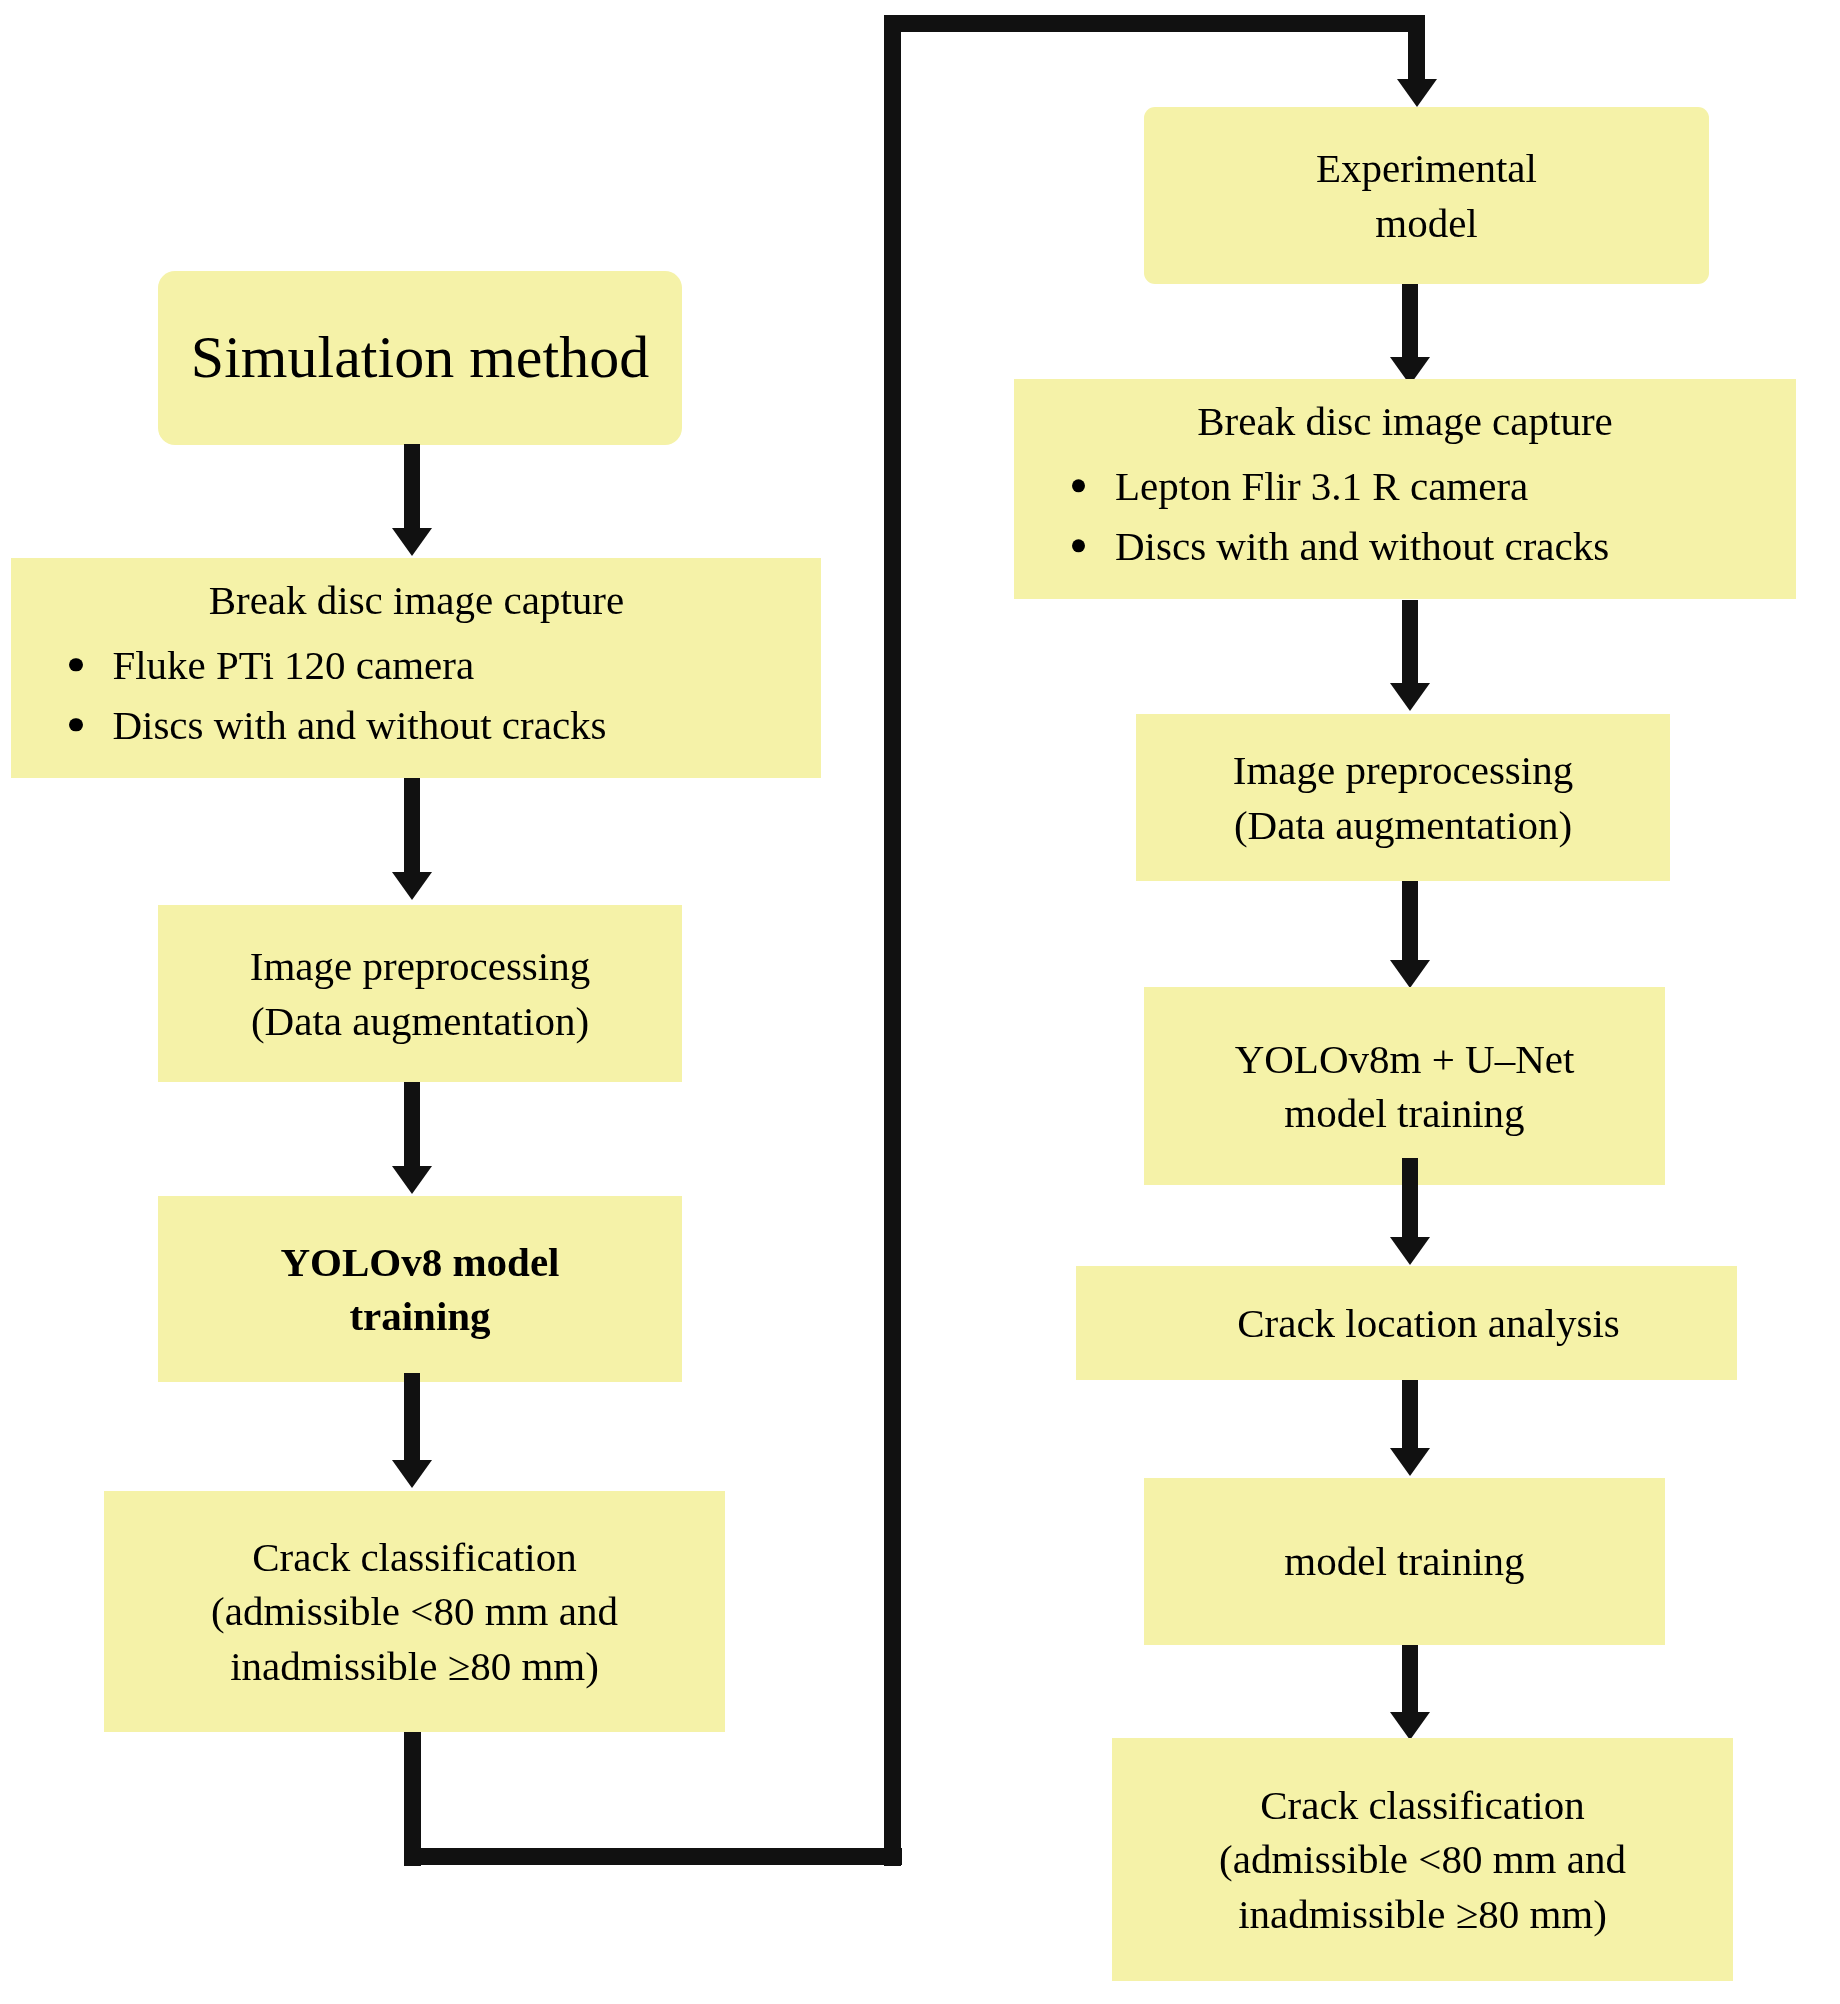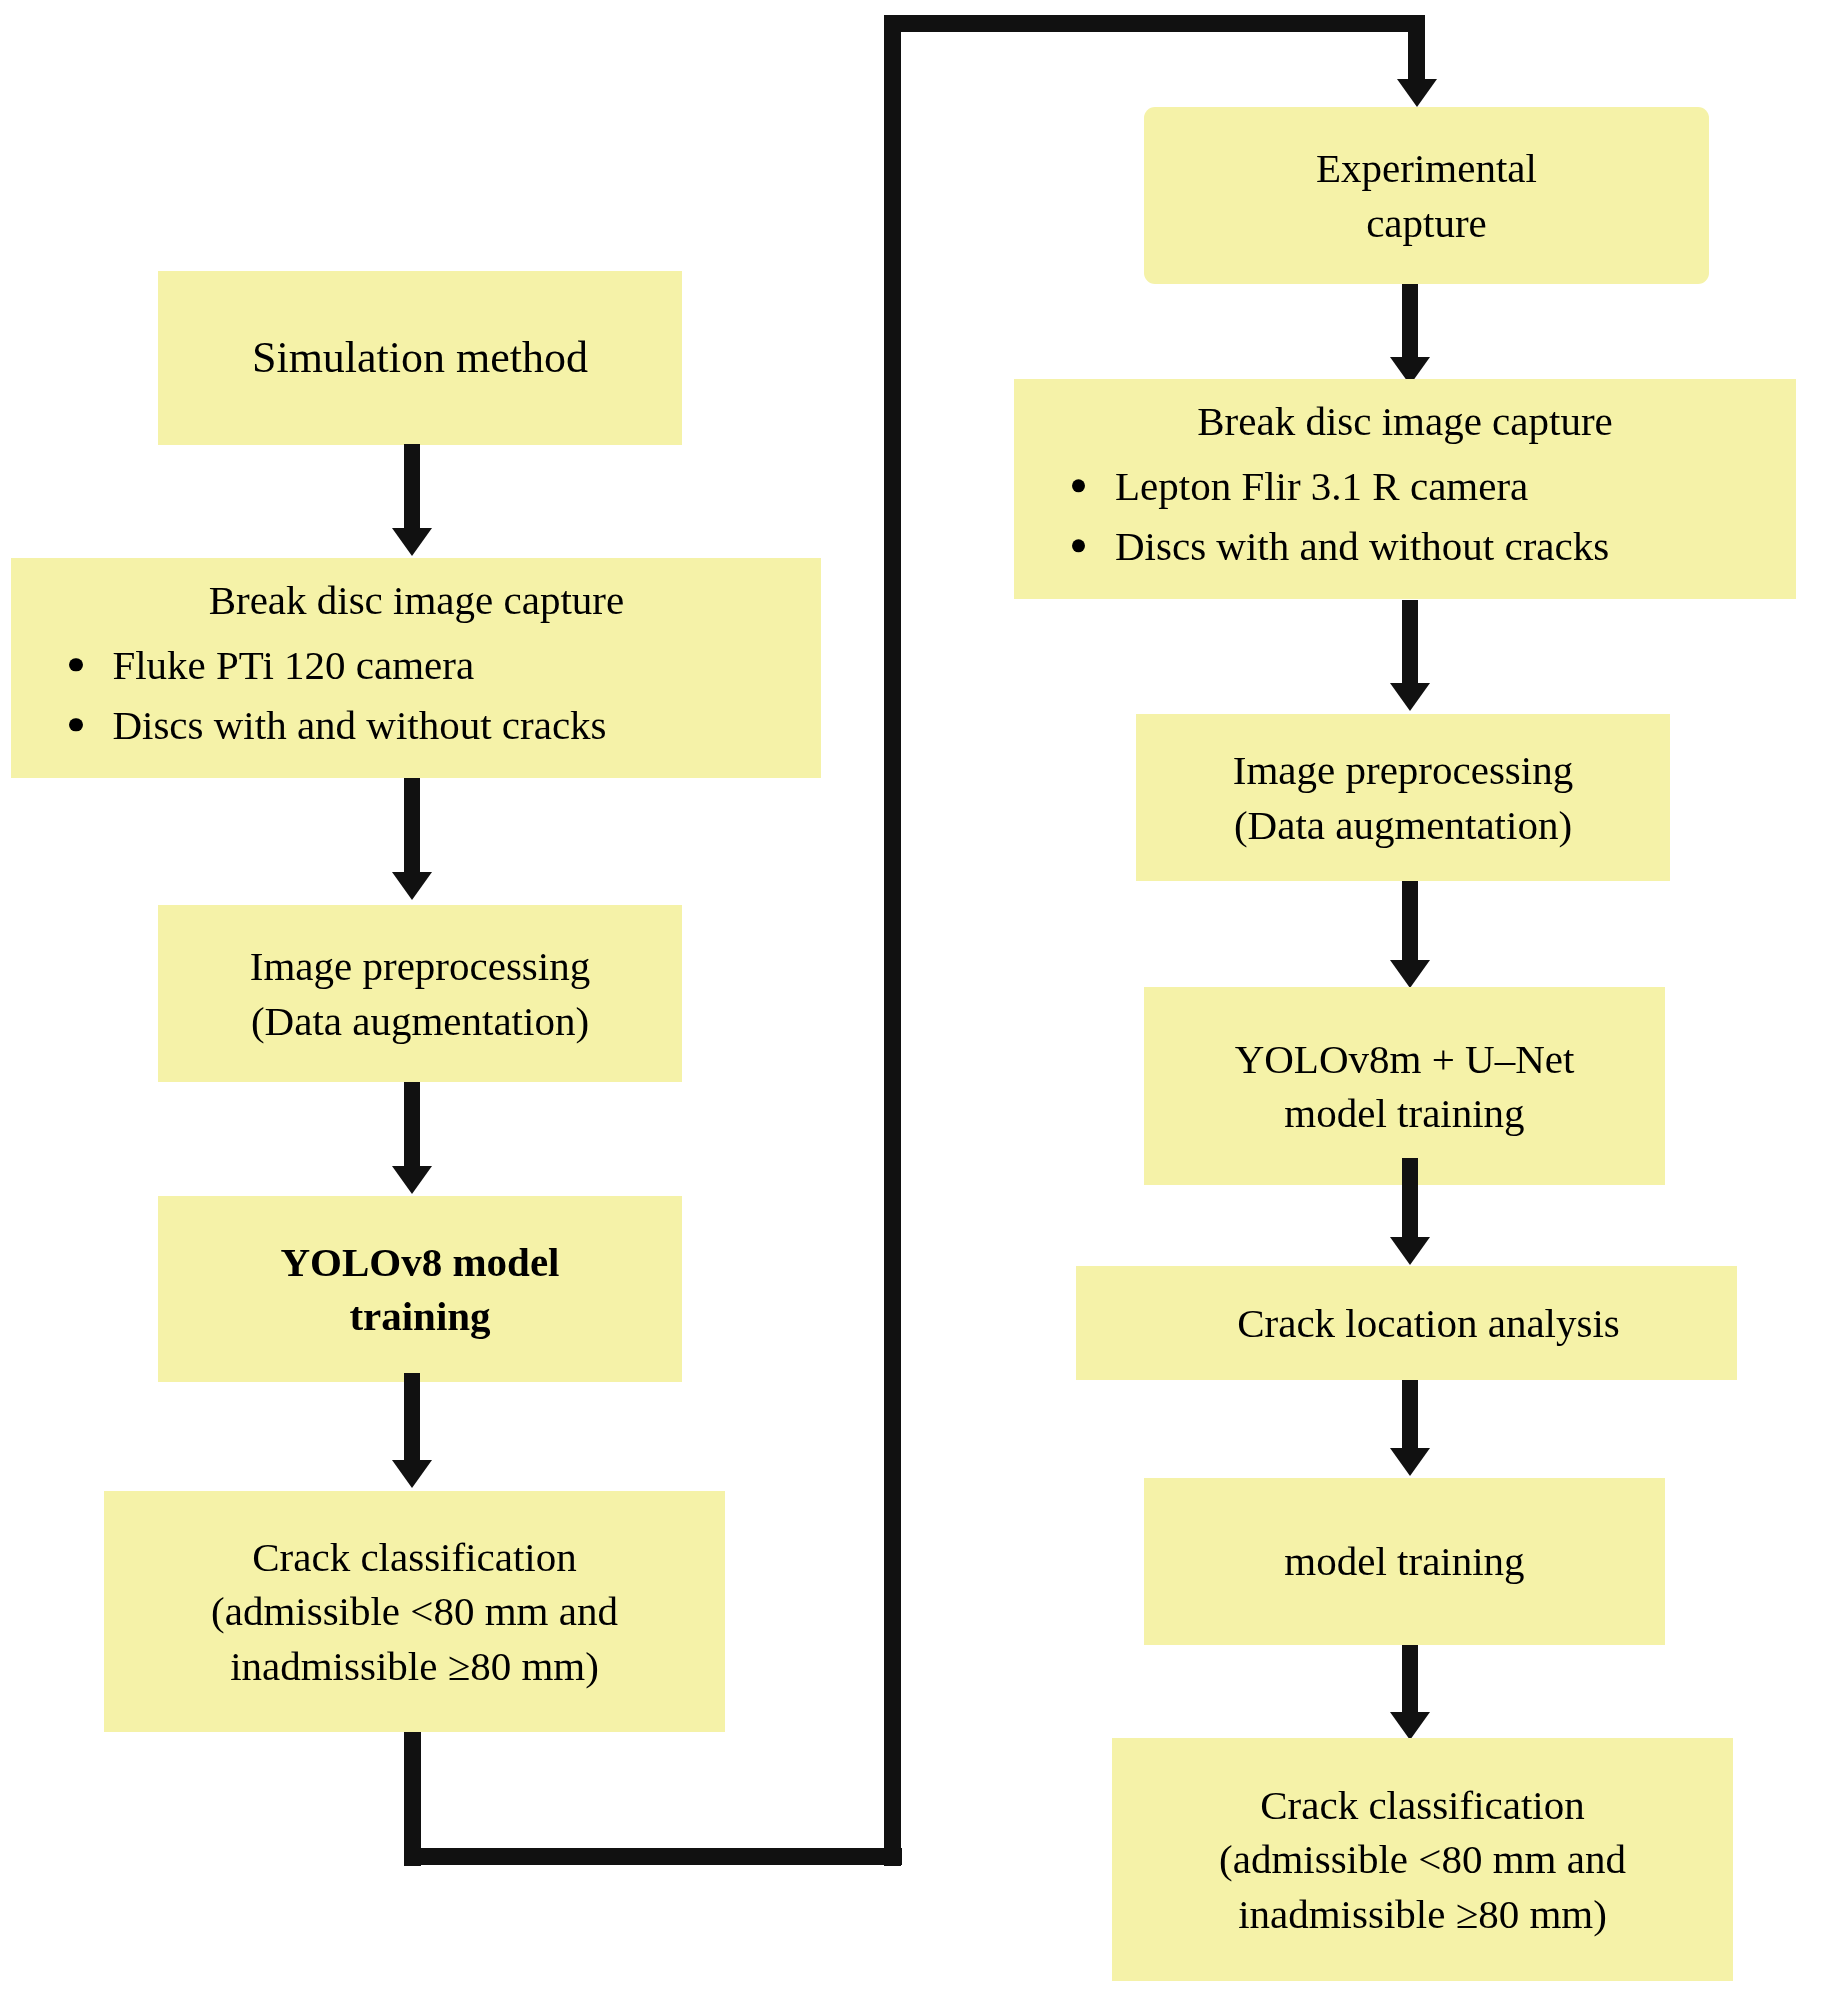--- a/index.html
+++ b/index.html
@@ -81,21 +81,21 @@
     border-left: 20px solid transparent;
     border-right: 20px solid transparent;
     border-top: 28px solid #111111;
   }
 </style>
 </head>
 <body>
 
 <div id="canvas">
 
-  <div class="node" style="left:158px; top:271px; width:524px; height:174px; font-size:44px;">
+  <div class="node" style="left:158px; top:271px; width:524px; height:174px; font-size:60px;border-radius:17px;">
     <span class="line">Simulation method</span>
   </div>
 
   <div class="vline" style="left:404px; top:444px; width:16px; height:87px;"></div>
   <div class="arrowhead" style="left:392px; top:528px;"></div>
 
   <div class="node bulleted" style="left:11.4px; top:558px; width:810px; height:220px; font-size:41px; padding:14.7px 20px 0 20px;">
     <span class="heading">Break disc image capture</span>
     <ul class="bullets">
       <li style="height:60px; line-height:60px; padding-left:73px;text-decoration:underline;">
@@ -136,21 +136,21 @@
 
   <div class="vline" style="left:404px; top:1732px; width:17.4px; height:134px;"></div>
   <div class="hline" style="left:404px; top:1848px; width:498px; height:17.4px;"></div>
   <div class="vline" style="left:884px; top:14.7px; width:17.4px; height:1851px;"></div>
   <div class="hline" style="left:884px; top:14.7px; width:541px; height:17.4px;"></div>
   <div class="vline" style="left:1408px; top:14.7px; width:17.4px; height:70px;"></div>
   <div class="arrowhead" style="left:1397px; top:79px;"></div>
 
   <div class="node" style="left:1144px; top:107px; width:565px; height:177px; font-size:41px;border-radius:11px;">
     <span class="line">Experimental</span>
-    <span class="line">capture</span>
+    <span class="line">model</span>
   </div>
 
   <div class="vline" style="left:1402px; top:284px; width:16px; height:77px;"></div>
   <div class="arrowhead" style="left:1390px; top:357px;"></div>
 
   <div class="node bulleted" style="left:1014px; top:379px; width:782px; height:220px; font-size:41px; padding:14.7px 20px 0 20px;">
     <span class="heading">Break disc image capture</span>
     <ul class="bullets">
       <li style="height:60px; line-height:60px; padding-left:73px;">
         <span class="bullet-dot" style="left:30px;"></span>

